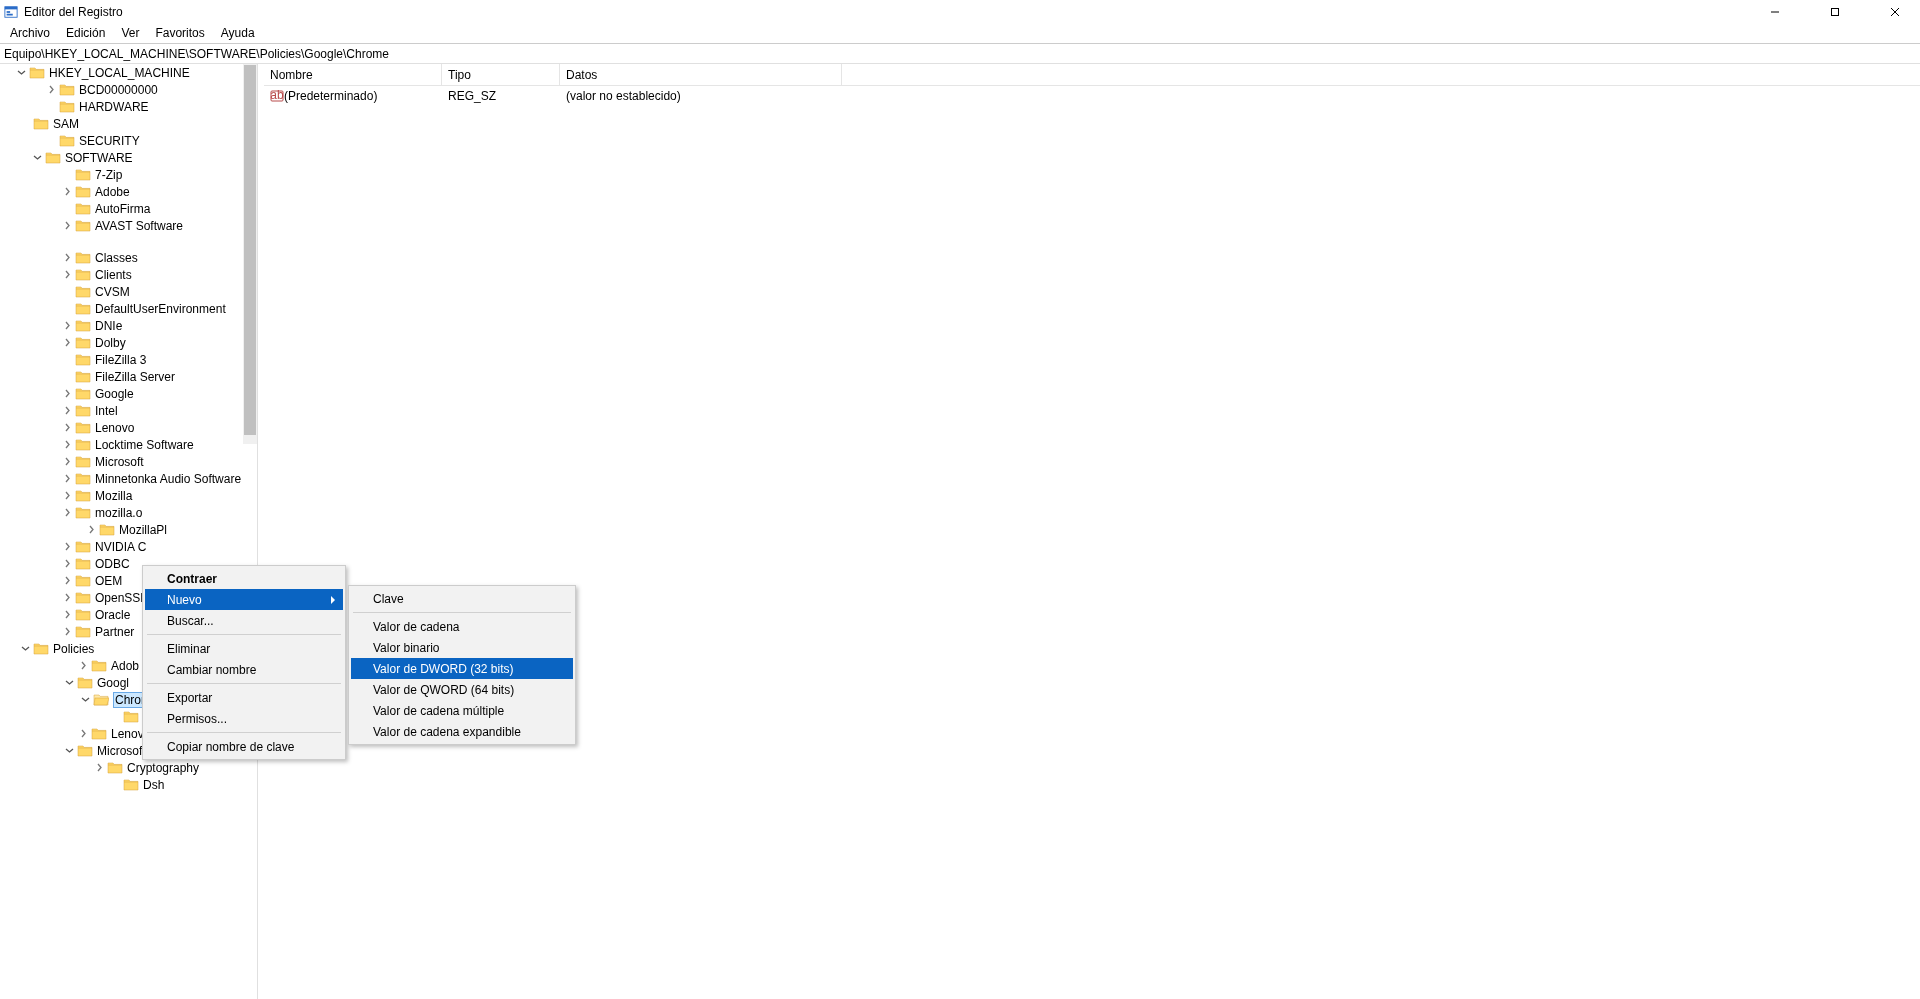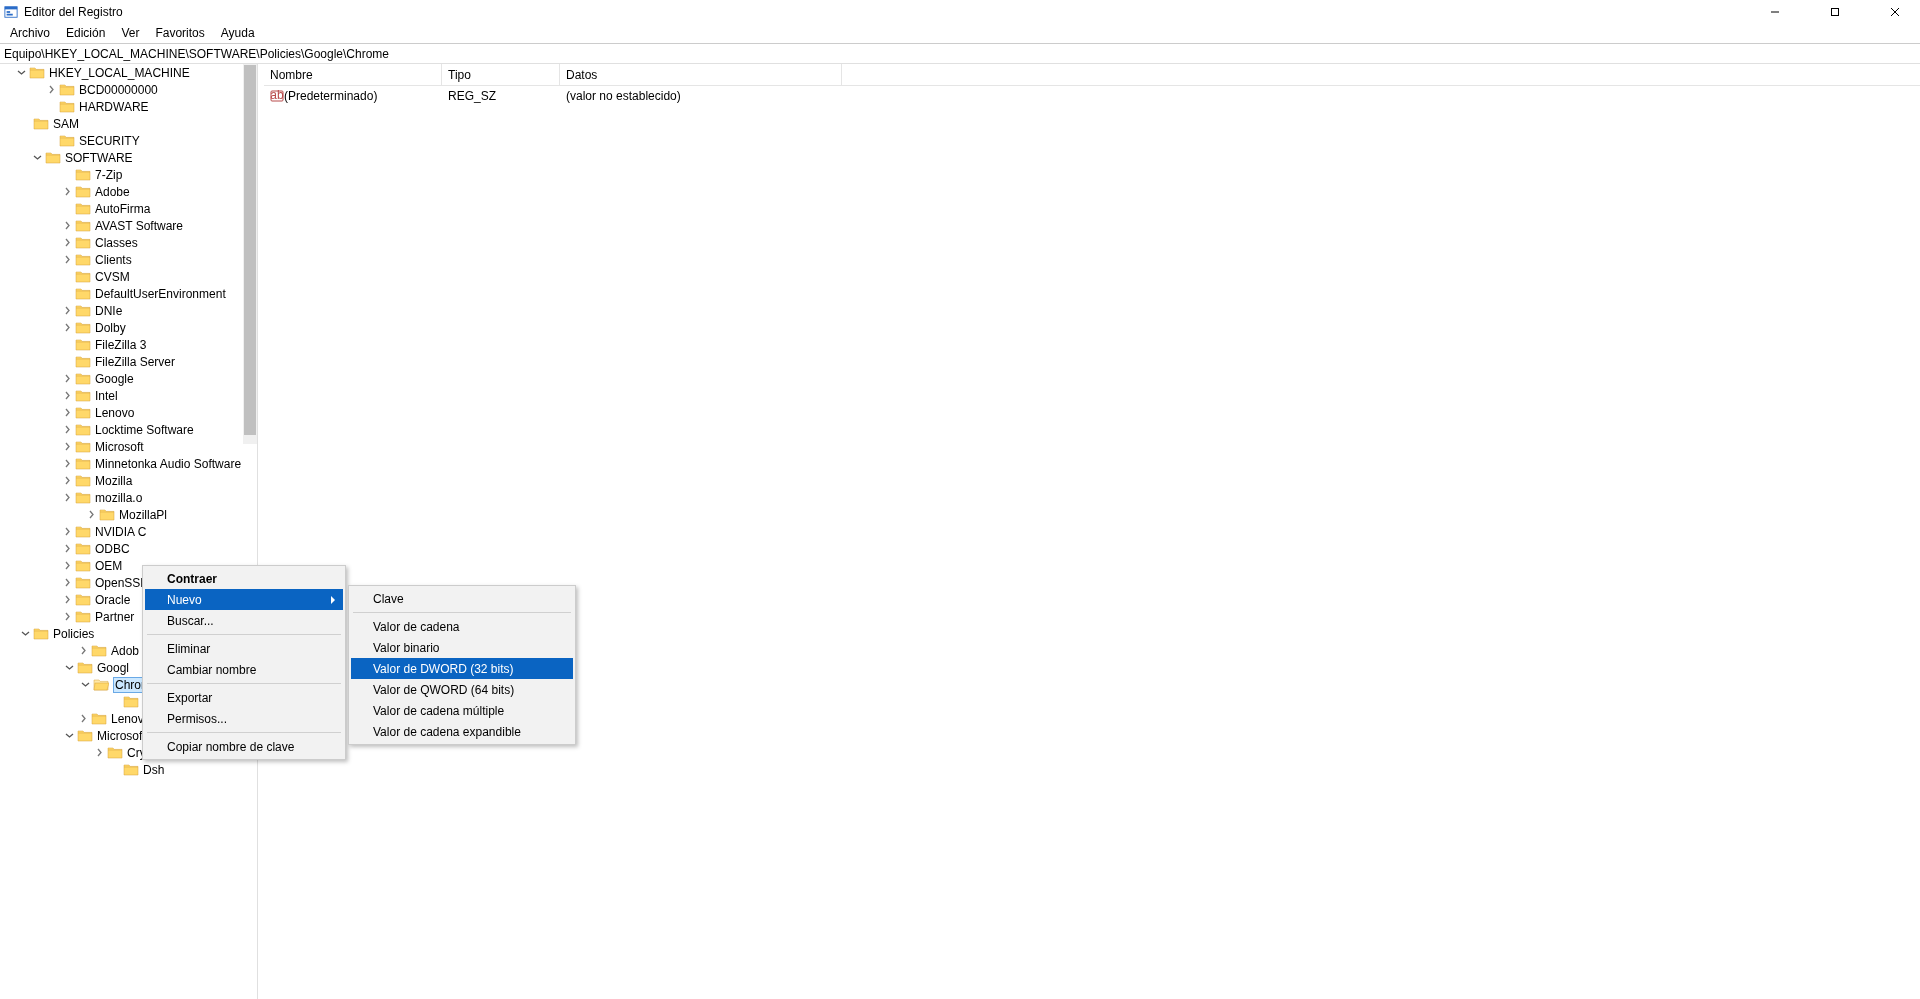--- a/index.html
+++ b/index.html
@@ -372,21 +372,21 @@
               </svg>
             </span>
             <span class="folder-icon">
               <svg viewBox="0 0 16 13">
                 <path d="M1 2h5l1.2 1.4H15V12H1z" fill="#ffd869" stroke="#d6a23a" stroke-width="0.5"></path>
                 <path d="M1 4h14" stroke="#d6a23a" stroke-width="0.5"></path>
               </svg>
             </span>
             <span class="node-label">AVAST Software</span>
           </div>
-          <div class="tree-node" style="padding-left: 62px;">
+          <div class="tree-node" style="padding-left: 62px; margin-top: 15px;">
             <span class="twisty">
               <svg viewBox="0 0 9 9">
                 <path d="M3 1l3 3.5L3 8" fill="none" stroke="#777" stroke-width="1.3"></path>
               </svg>
             </span>
             <span class="folder-icon">
               <svg viewBox="0 0 16 13">
                 <path d="M1 2h5l1.2 1.4H15V12H1z" fill="#ffd869" stroke="#d6a23a" stroke-width="0.5"></path>
                 <path d="M1 4h14" stroke="#d6a23a" stroke-width="0.5"></path>
               </svg>

